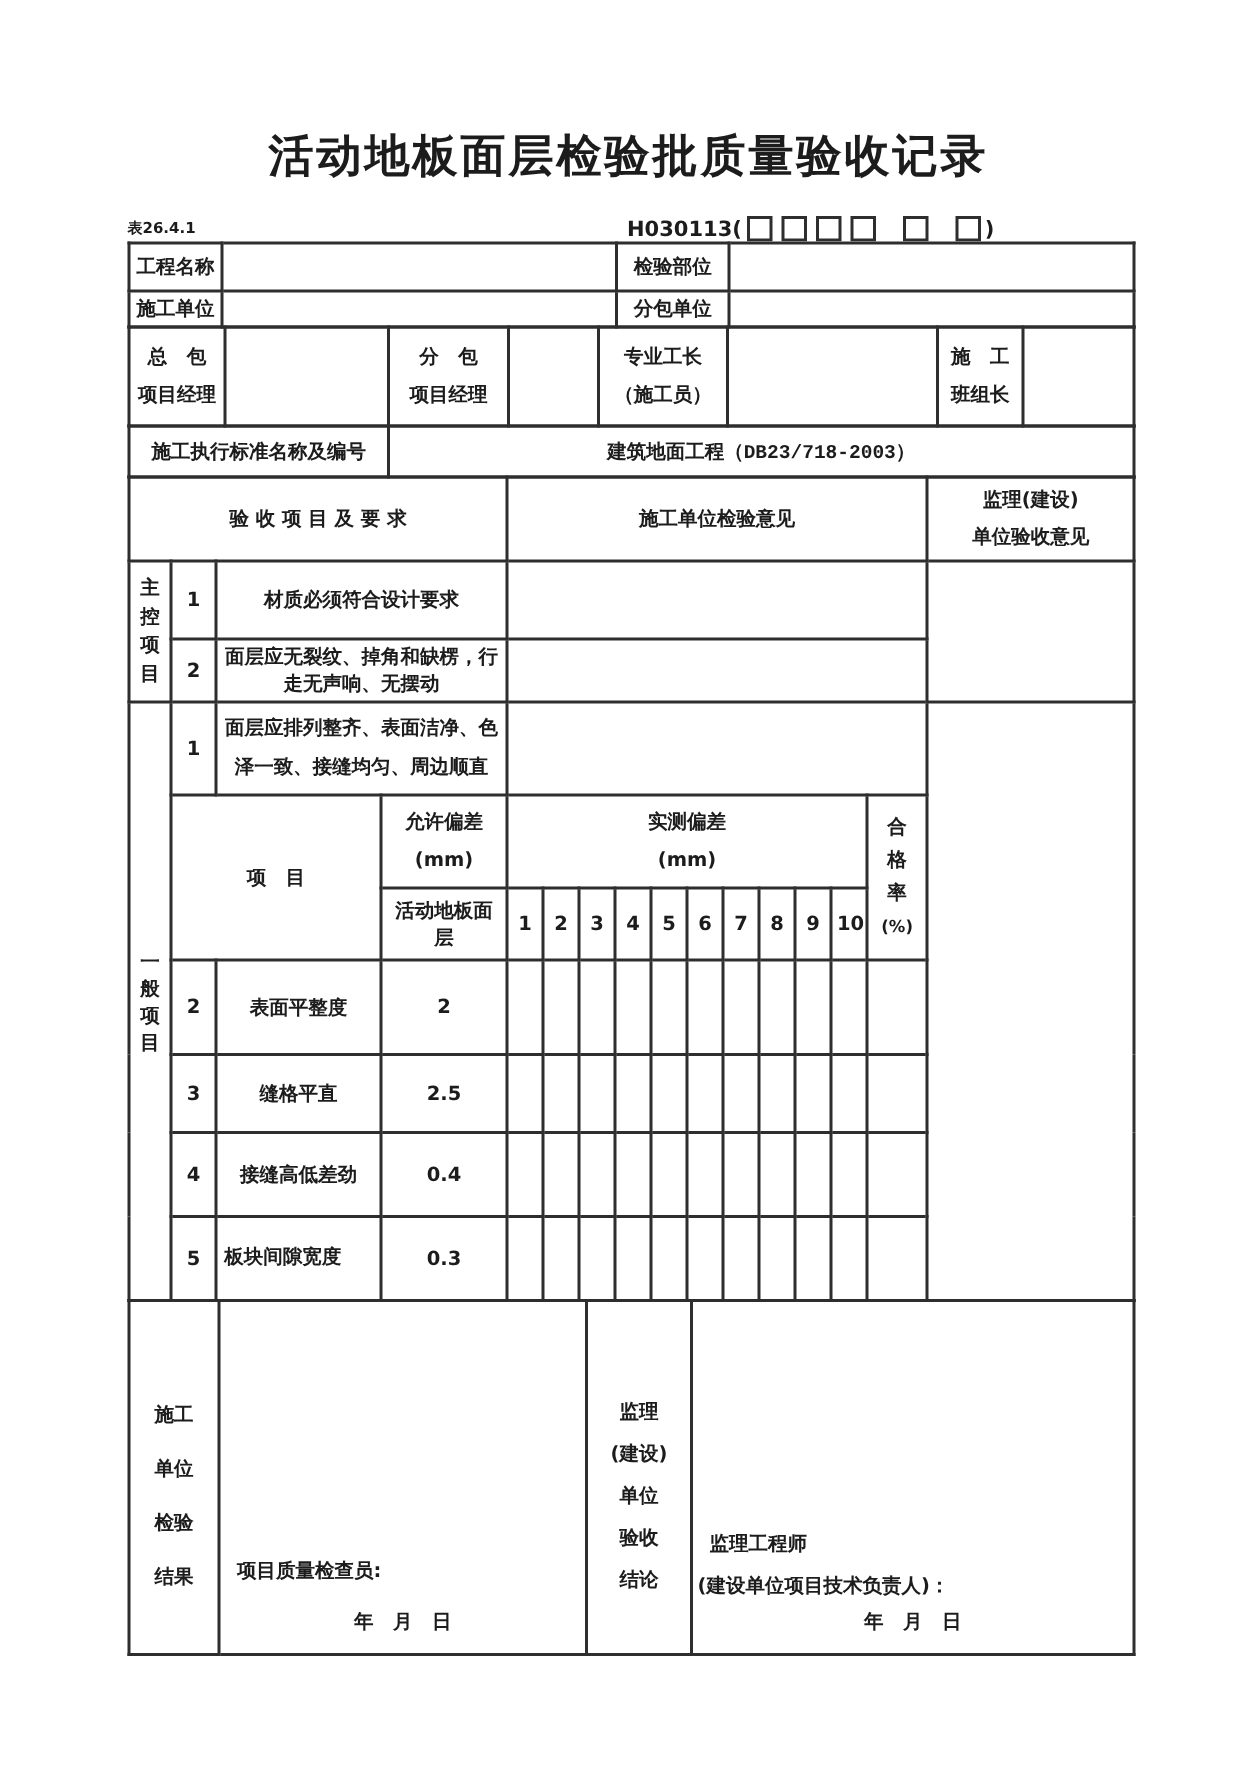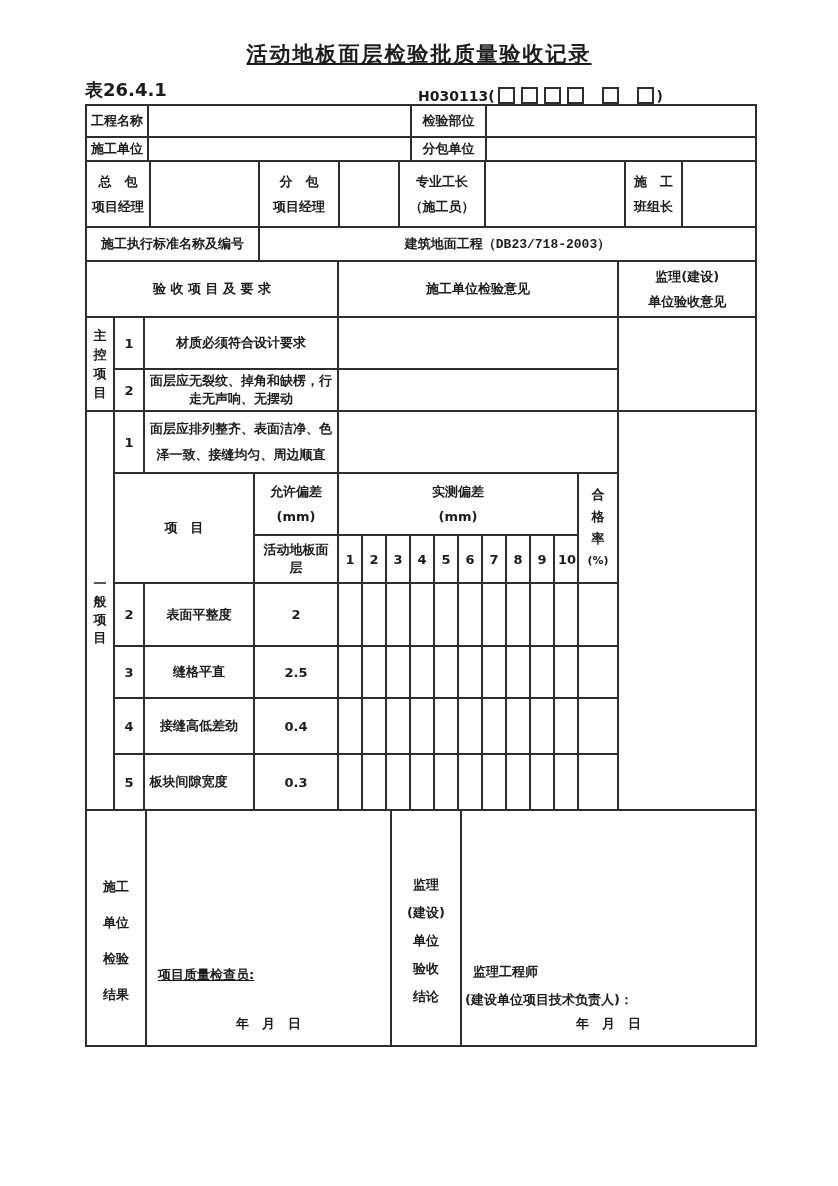--- a/index.html
+++ b/index.html
@@ -8,37 +8,36 @@
     position: relative;
     width: 838px;
     height: 1186px;
     background: #ffffff;
     color: #1c1c1c;
     font-family: "DejaVu Sans", "Liberation Sans", sans-serif;
     font-weight: 600;
     overflow: hidden;
   }
   .page-title {
-    margin-top: 40px;
+    margin-top: 84px;
     text-align: center;
-    font-size: 21px;
+    font-size: 30px;
     font-weight: 700;
     letter-spacing: 2px;
-    text-decoration: underline;
   }
   .subhead {
     position: relative;
     margin: 8px 0 0 85px;
     width: 670px;
     height: 28px;
   }
   .table-no {
     position: absolute;
     left: 0; bottom: 2px;
-    font-size: 18px;
+    font-size: 10px;
   }
   .code-line {
     position: absolute;
     left: 333px; bottom: 0;
     font-size: 14px;
     display: flex;
     align-items: center;
   }
   .cbox {
     display: inline-block;
@@ -86,21 +85,21 @@
   .vstack.compact span { line-height: 19px; }
   .vfill { height: 100%; }
   .passrate span { display: block; line-height: 22px; }
   .passrate .pct { font-size: 11px; }
   
   .footcell { position: relative; height: 230px; }
   .foot-label-lines { display: flex; flex-direction: column; justify-content: center; align-items: center; height: 100%; padding-top: 26px; }
   .foot-label-lines span { line-height: 36px; }
   .foot-label-lines.five span { line-height: 28px; }
   .abs { position: absolute; }
-  .sig-inspector { left: 8px; bottom: 59px; text-decoration: underline; }
+  .sig-inspector { left: 8px; bottom: 44px; }
   .sig-date-left { left: 0; right: 0; bottom: 10px; text-align: center; }
   .sig-engineer { left: 8px; bottom: 62px; }
   .sig-tech { left: 0; bottom: 34px; text-align: right; }
   .sig-date-right { left: 0; right: 0; bottom: 10px; text-align: center; }
 </style>
 </head>
 <body>
 
 <div class="sheet">
 

